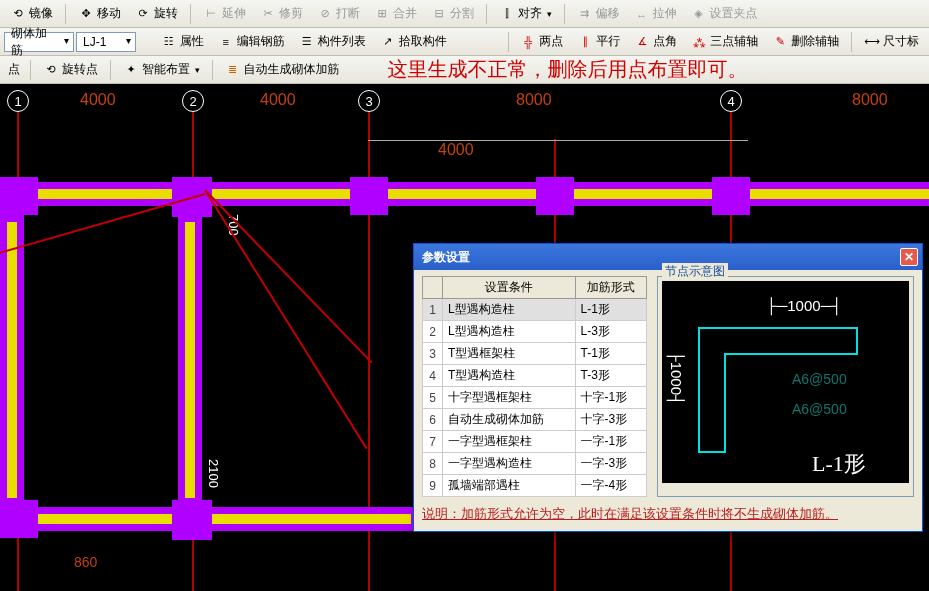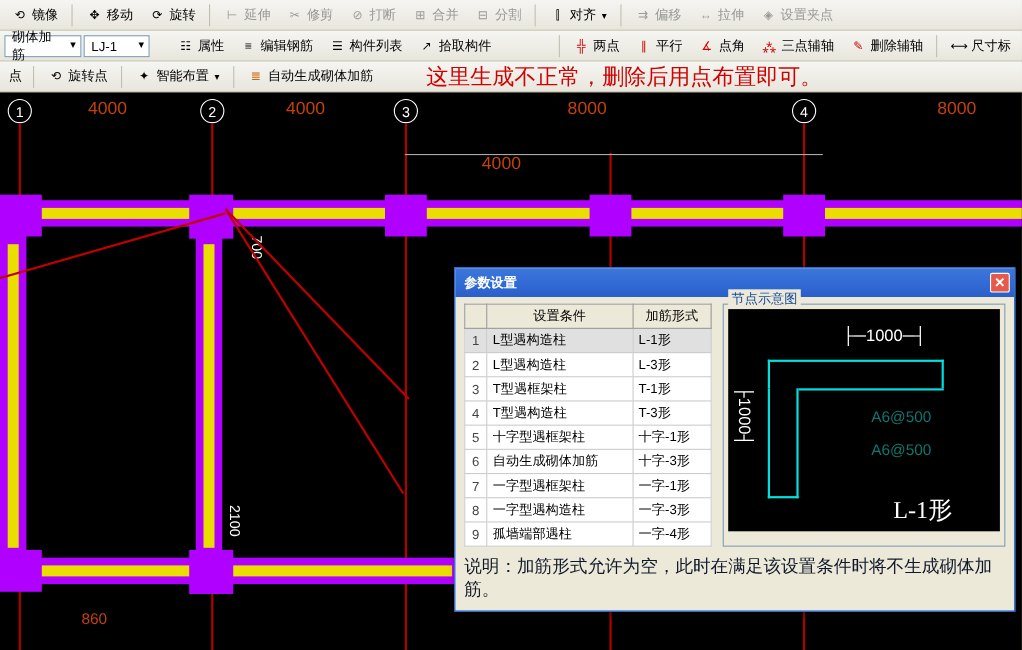--- a/index.html
+++ b/index.html
@@ -182,22 +182,23 @@
     position:absolute; color:#0f766e; font-size: 14px;
   }
   .legend-canvas .white {
     position:absolute; color:#fff; font-size: 15px; text-align: center;
   }
   .legend-canvas .big {
     position:absolute; color:#fff; font-size: 22px; font-family: SimSun;
   }
   .dialog .note {
     margin-top: 8px;
-    color: #0f172a;
-    font-size: 16px;
+    color: #b91c1c;
+    font-size: 13px;
+    text-decoration: underline;
   }
   .dialog .footer {
     display: flex;
     align-items: center;
     gap: 6px;
     margin-top: 10px;
   }
   .dialog .footer label {
     display: flex; align-items: center; gap: 4px;
   }

